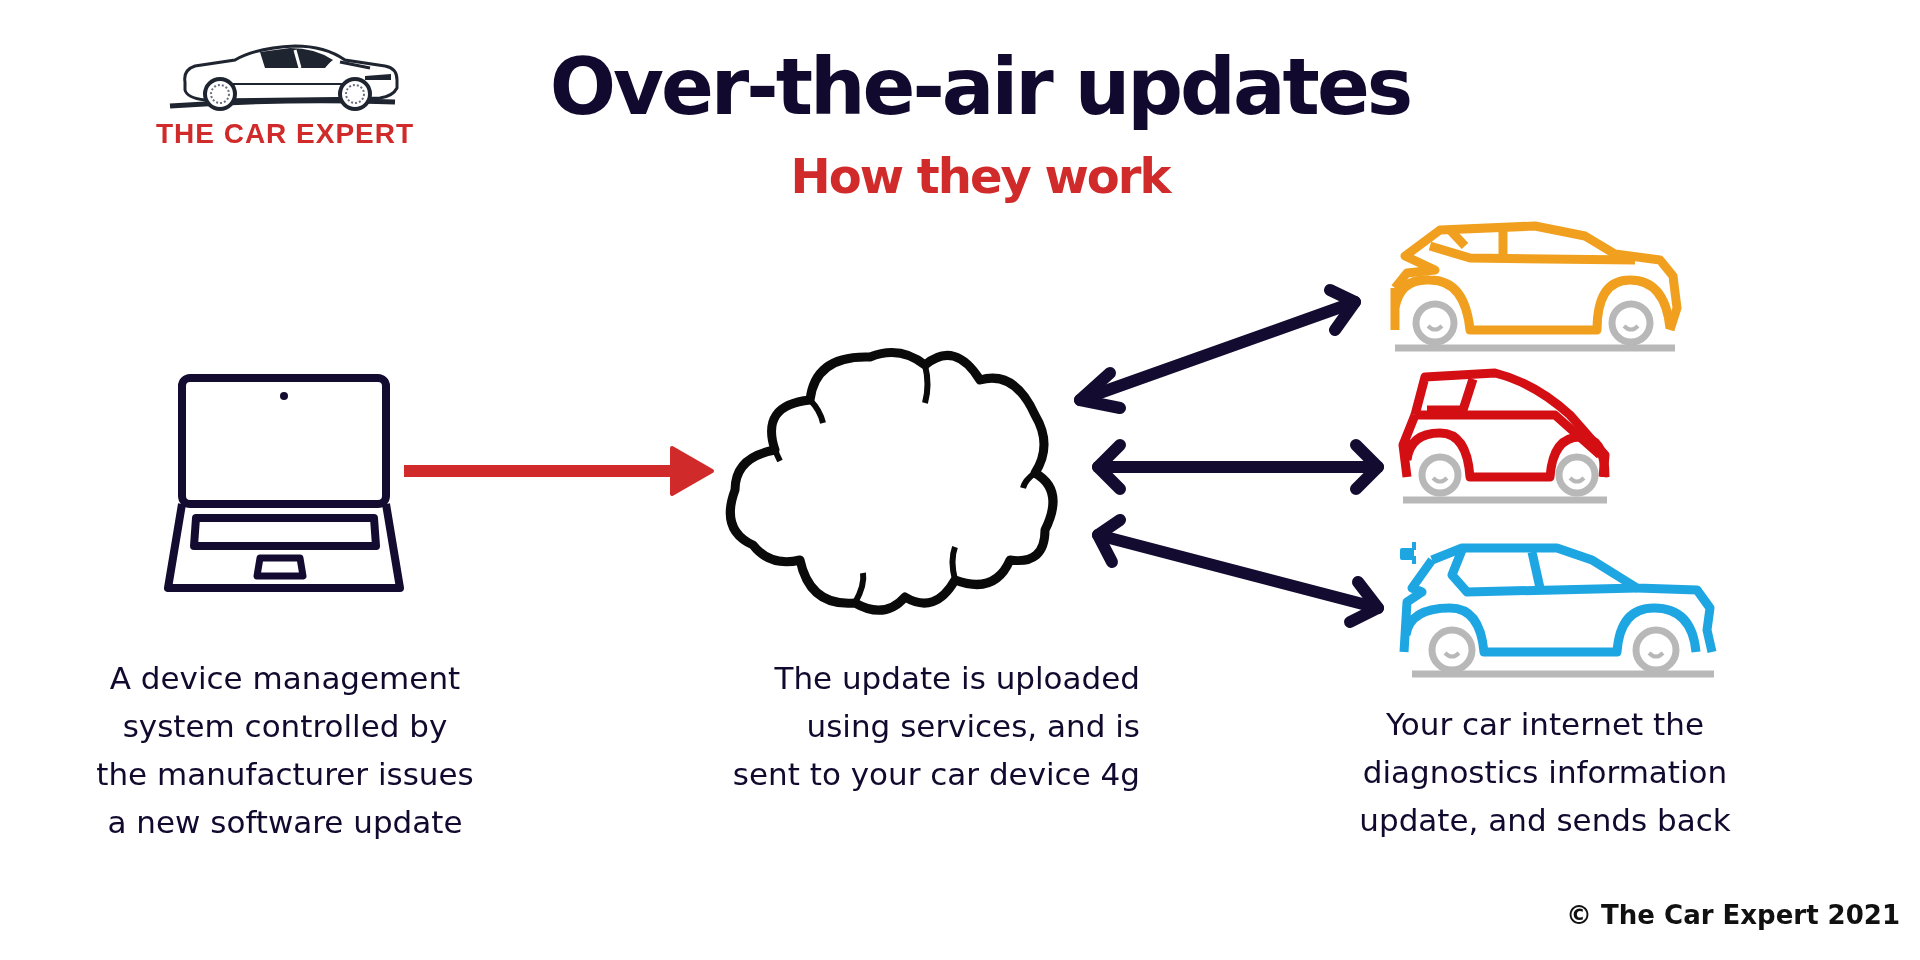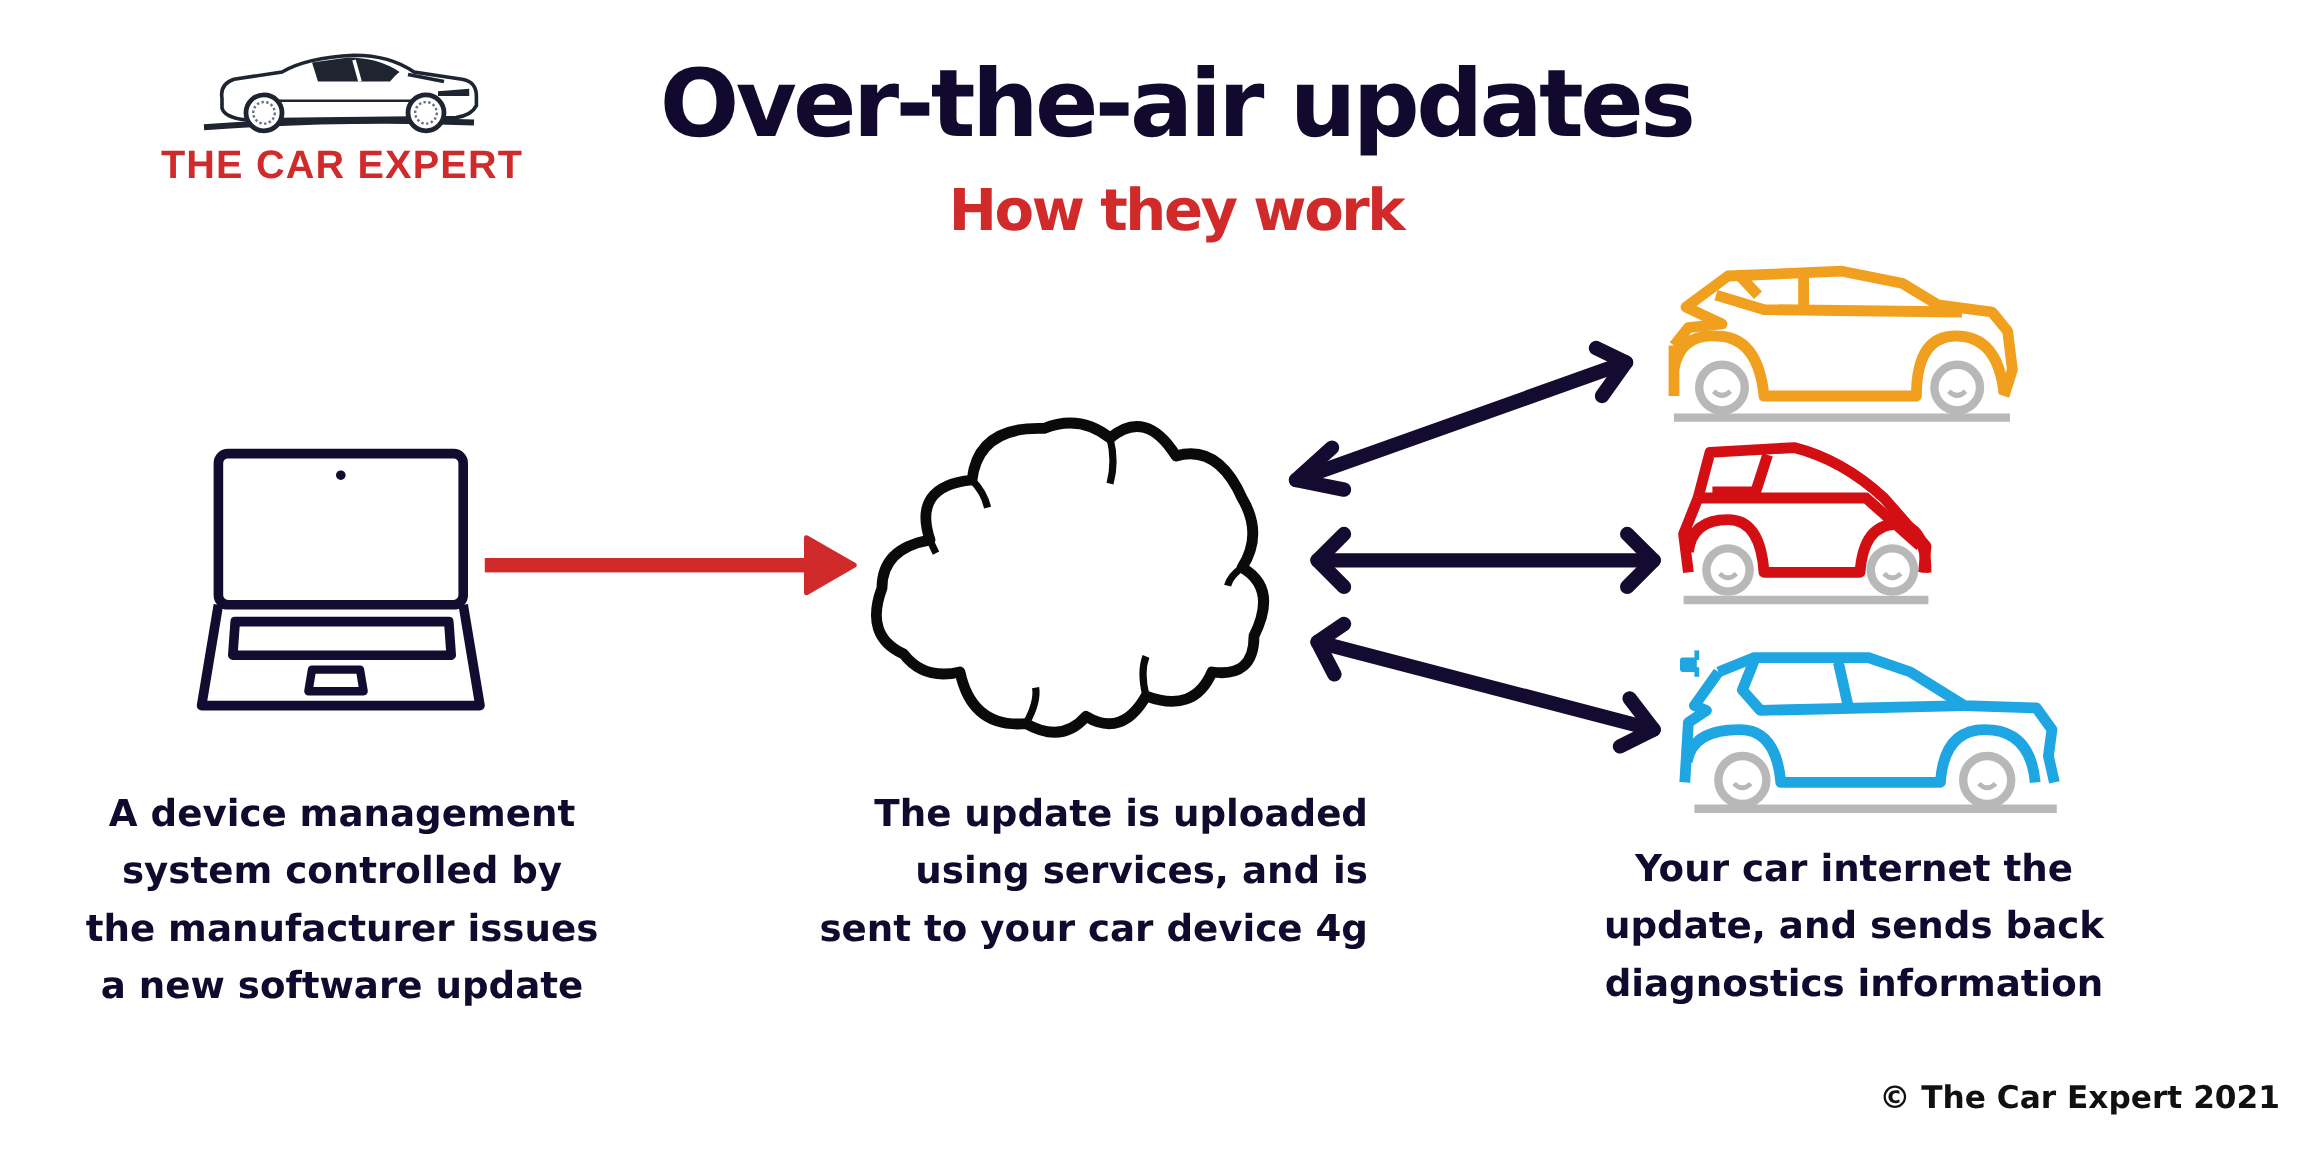--- a/index.html
+++ b/index.html
@@ -11,24 +11,24 @@
       font-size: 78px; letter-spacing: -3px; color: #120a2e;
     }
     .subtitle {
       left: 0; width: 1960px; top: 148px; text-align: center;
       font-family: "DejaVu Sans", sans-serif; font-weight: bold;
       font-size: 48px; letter-spacing: -2px; color: #d12a2a;
     }
     .logo-text {
       left: 95px; top: 118px; width: 380px; text-align: center;
       font-family: "Liberation Sans", sans-serif; font-weight: bold;
-      font-size: 33px; letter-spacing: 1px; color: #d12a2a;
+      font-size: 28px; letter-spacing: 1px; color: #d12a2a;
     }
     .caption {
-      font-family: "DejaVu Sans", sans-serif; font-weight: bold;
+      font-family: "DejaVu Sans", sans-serif; font-weight: normal;
       font-size: 31px; line-height: 48px; color: #120a2e; text-align: center;
     }
     .caption div { white-space: nowrap; }
     .cap1 { left: 40px; width: 490px; top: 654px; }
     .cap2 { left: 660px; width: 480px; top: 654px; text-align: right; }
     .cap3 { left: 1300px; width: 490px; top: 700px; }
     .copyright {
       right: 20px; top: 900px;
       font-family: "DejaVu Sans", sans-serif; font-weight: bold;
       font-size: 26px; color: #111111;
@@ -176,17 +176,17 @@
 </div>
 
 <div class="abs caption cap2">
   <div>The update is uploaded</div>
   <div>using services, and is</div>
   <div>sent to your car device 4g</div>
 </div>
 
 <div class="abs caption cap3">
   <div>Your car internet the</div>
+  <div>diagnostics information</div>
   <div>update, and sends back</div>
-  <div>diagnostics information</div>
 </div>
 
 <div class="abs copyright">© The Car Expert 2021</div>
 
 </body></html>

